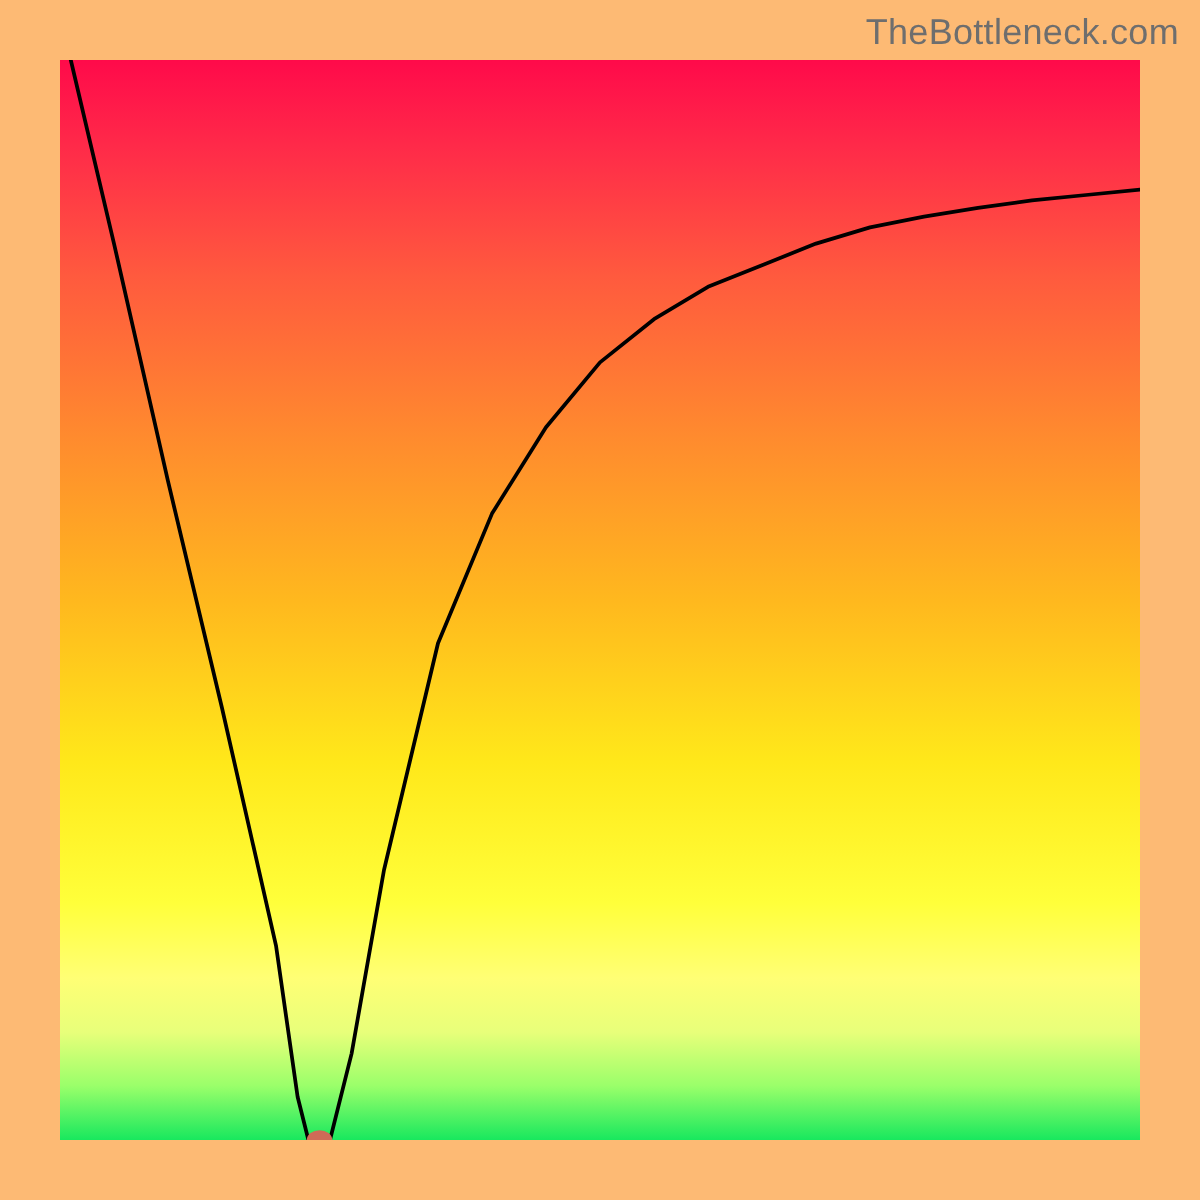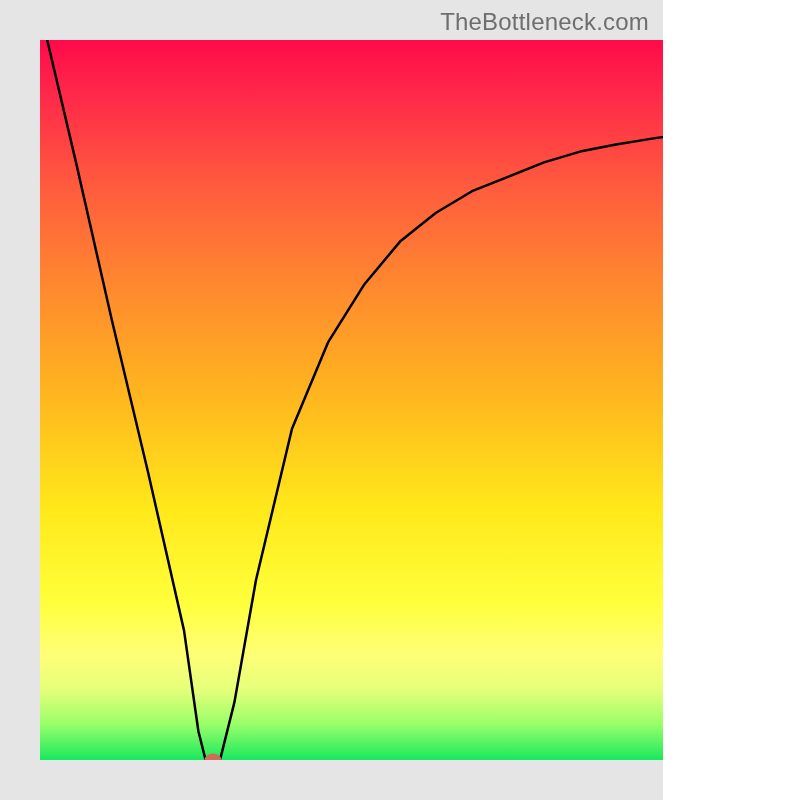--- a/index.html
+++ b/index.html
@@ -5,23 +5,23 @@
   html, body {
     margin: 0;
     padding: 0;
     width: 800px;
     height: 800px;
     background: #fff;
     font-family: Arial, Helvetica, sans-serif;
   }
   .frame {
     position: relative;
-    width: 663px;
+    width: 800px;
     height: 800px;
-    background: #e5e5e5;
+    background: #fdba74;
     overflow: hidden;
   }
   .watermark {
     position: absolute;
     top: 8px;
     right: 14px;
     color: #6e6e6e;
     font-size: 24px;
     letter-spacing: 0.2px;
     z-index: 4;

